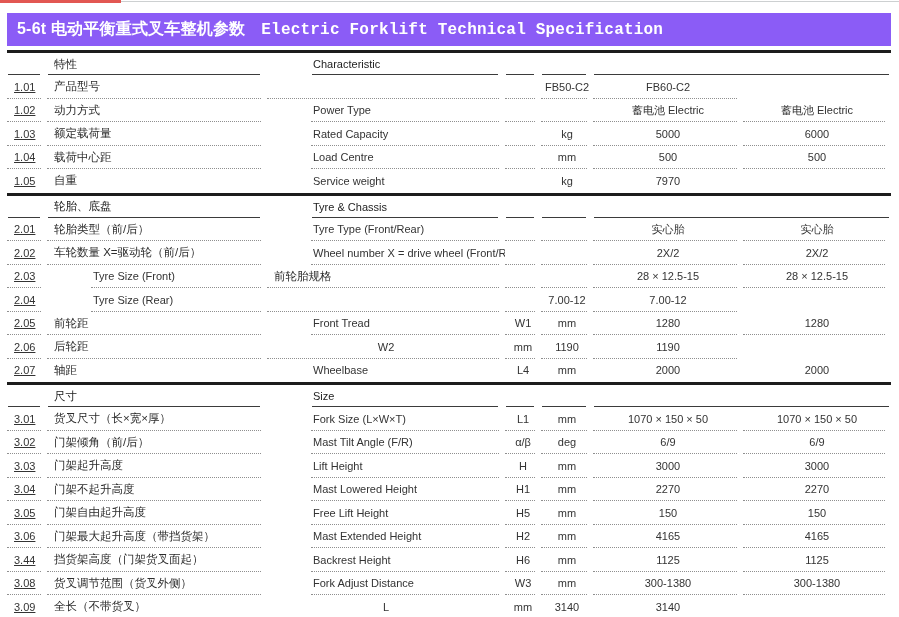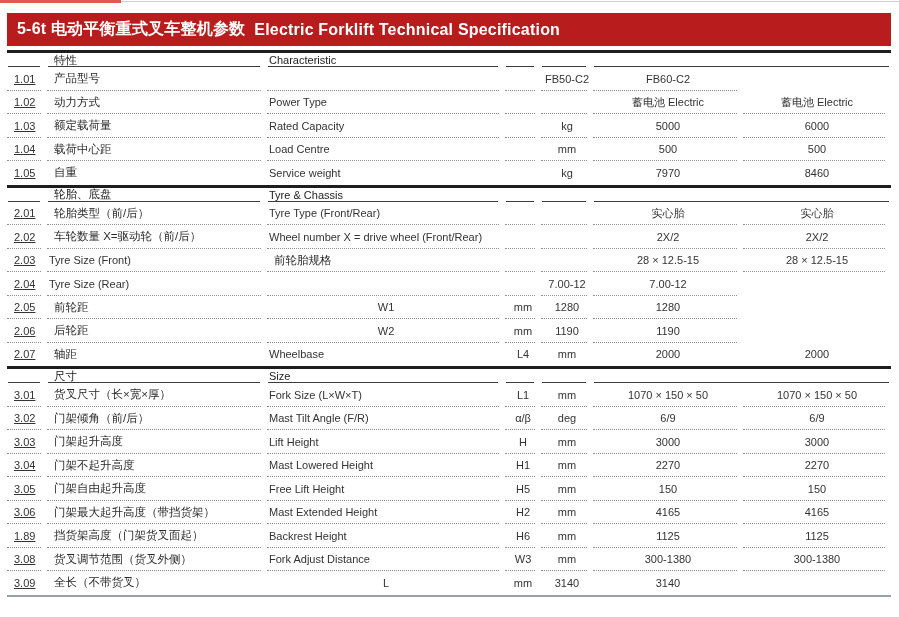--- a/index.html
+++ b/index.html
@@ -12,30 +12,30 @@
     overflow:hidden;
     color:#2e2e2e;
   }
   .accent-bar { position:absolute; top:0; left:0; width:121px; height:3px; background:#e25752; }
   .top-hairline { position:absolute; top:1px; left:121px; right:0; height:1px; background:#cdd0d1; }
 
   .content { margin:13px 8px 0 7px; }
 
   .band {
     height:33px;
-    background:#b91c1c;
+    background:#8b5cf6;
     color:#ffffff;
     display:flex;
     align-items:center;
     padding-left:10px;
     font-weight:bold;
     font-size:16px;
     letter-spacing:0.2px;
   }
-  .band .title-en { margin-left:9px; }
+  .band .title-en { margin-left:16px;font-family:Liberation Mono, monospace; }
 
   .spec-table { margin-top:4px; border-bottom:2px solid #9aa2a8; }
 
   .section { border-top:3px solid #1d1d1d; }
 
   .row {
     display:grid;
     grid-template-columns:40px 220px 238px 36px 52px 150px 148px;
     align-items:stretch;
   }
@@ -43,28 +43,28 @@
     position:relative;
     display:flex;
     align-items:center;
     font-size:11px;
     color:#333333;
     white-space:nowrap;
     overflow:hidden;
   }
   .c-num   { padding-left:7px;text-decoration:underline; }
   .c-cn    { padding-left:7px; font-size:11.5px; color:#2b2b2b; }
-  .c-en    { padding-left:2px; }
+  .c-en    { padding-left:2px;margin-left:44px; }
   .c-sym   { justify-content:center; }
   .c-unit  { justify-content:center; }
   .c-val   { justify-content:center; }
   .c-valspan { grid-column:6 / span 2; }
 
   
-  .sec-row { height:14px; font-size:12px; }
+  .sec-row { height:22px; font-size:12px; }
   .sec-row .cell { color:#222; }
   .sec-row .cell::after {
     content:""; position:absolute; left:1px; right:7px; bottom:0; height:1px; background:#3b3b3b;
   }
   .sec-row .c-valspan::after { right:2px; }
 
   
   .drow { height:23.5px; }
   .drow .cell::after {
     content:""; position:absolute; left:0; right:6px; bottom:0;
@@ -129,21 +129,20 @@
           <div class="cell c-val">500</div>
           <div class="cell c-val">500</div>
         </div>
         <div class="row drow">
           <div class="cell c-num">1.05</div>
           <div class="cell c-cn">自重</div>
           <div class="cell c-en">Service weight</div>
           <div class="cell c-sym"></div>
           <div class="cell c-unit">kg</div>
           <div class="cell c-val">7970</div>
-          <div class="cell c-val">8460</div>
         </div>
       </div>
       <div class="section">
         <div class="row sec-row">
           <div class="cell c-num"></div>
           <div class="cell c-cn">轮胎、底盘</div>
           <div class="cell c-en">Tyre &amp; Chassis</div>
           <div class="cell c-sym"></div>
           <div class="cell c-unit"></div>
           <div class="cell c-valspan"></div>
@@ -179,20 +178,21 @@
           <div class="cell c-num">2.04</div>
           <div class="cell c-en">Tyre Size (Rear)</div>
           <div class="cell c-sym"></div>
           <div class="cell c-unit"></div>
           <div class="cell c-val">7.00-12</div>
           <div class="cell c-val">7.00-12</div>
         </div>
         <div class="row drow">
           <div class="cell c-num">2.05</div>
           <div class="cell c-cn">前轮距</div>
+          <div class="cell c-en">Front Tread</div>
           <div class="cell c-sym">W1</div>
           <div class="cell c-unit">mm</div>
           <div class="cell c-val">1280</div>
           <div class="cell c-val">1280</div>
         </div>
         <div class="row drow">
           <div class="cell c-num">2.06</div>
           <div class="cell c-cn">后轮距</div>
           <div class="cell c-sym">W2</div>
           <div class="cell c-unit">mm</div>
@@ -266,21 +266,21 @@
         <div class="row drow">
           <div class="cell c-num">3.06</div>
           <div class="cell c-cn">门架最大起升高度（带挡货架）</div>
           <div class="cell c-en">Mast Extended Height</div>
           <div class="cell c-sym">H2</div>
           <div class="cell c-unit">mm</div>
           <div class="cell c-val">4165</div>
           <div class="cell c-val">4165</div>
         </div>
         <div class="row drow">
-          <div class="cell c-num">1.89</div>
+          <div class="cell c-num">3.44</div>
           <div class="cell c-cn">挡货架高度（门架货叉面起）</div>
           <div class="cell c-en">Backrest Height</div>
           <div class="cell c-sym">H6</div>
           <div class="cell c-unit">mm</div>
           <div class="cell c-val">1125</div>
           <div class="cell c-val">1125</div>
         </div>
         <div class="row drow">
           <div class="cell c-num">3.08</div>
           <div class="cell c-cn">货叉调节范围（货叉外侧）</div>

